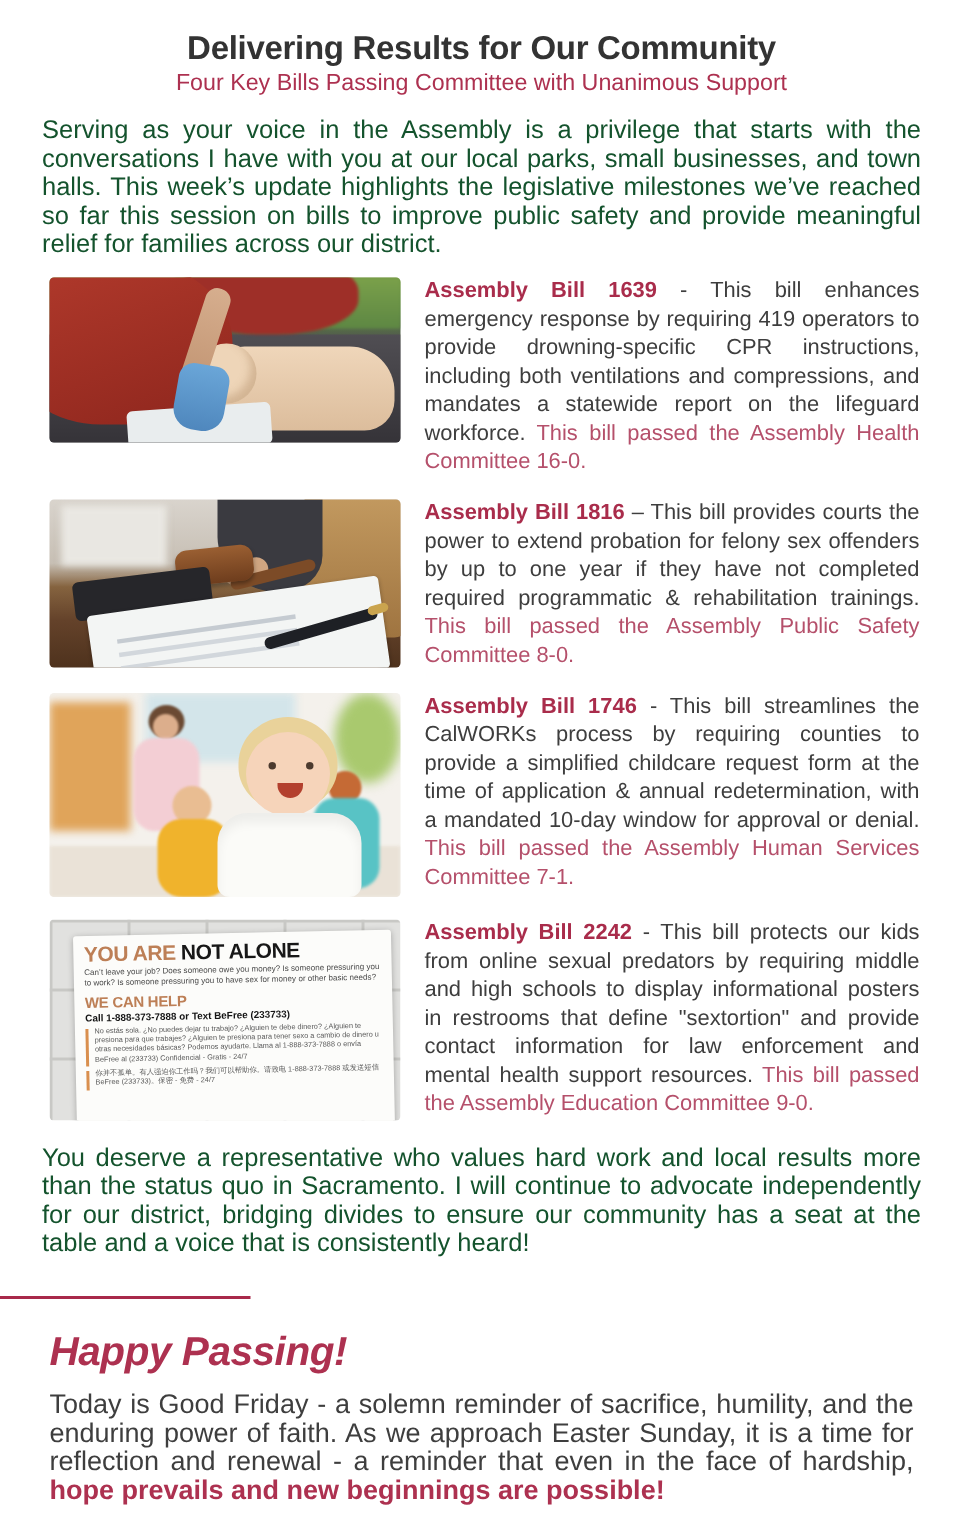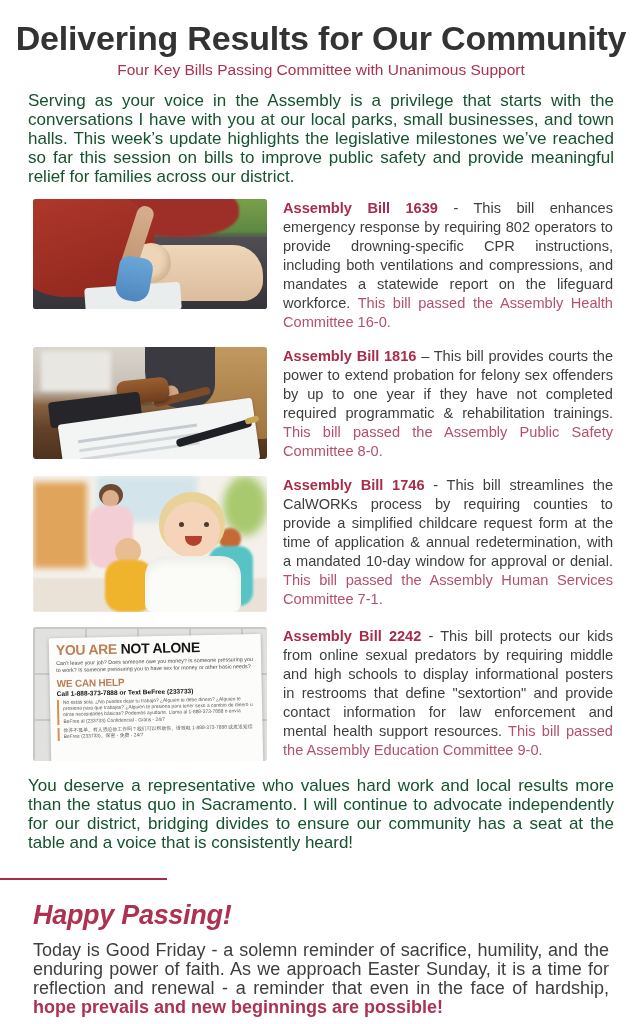--- a/index.html
+++ b/index.html
@@ -2,21 +2,21 @@
 <html><head>
 <meta charset="utf-8">
 <style>
   * { margin:0; padding:0; box-sizing:border-box; }
   html,body { background:#ffffff; }
   body { font-family:"Liberation Sans","DejaVu Sans",sans-serif; }
   .page { position:relative; width:642px; height:1024px; margin:0 auto; background:#ffffff; overflow:hidden; }
 
   
   .header { padding-top:19px; text-align:center; }
-  .title { font-size:34px; font-weight:700; color:#333333; letter-spacing:-0.2px; line-height:1.15; }
+  .title { font-size:22px; font-weight:700; color:#333333; letter-spacing:-0.2px; line-height:1.15; }
   .subtitle { margin-top:3px; font-size:15.5px; color:#AD3150; font-weight:500; }
 
   
   .para { padding:0 28px; font-size:17px; line-height:19px; color:#14532d; text-align:justify; }
   .intro { margin-top:12px; }
   .closing { }
 
   
   .rows { margin-top:13px; }
   .bill-row { display:flex; gap:16px; padding:0 29px 0 33px; margin-bottom:15px; align-items:flex-start; }
@@ -118,21 +118,21 @@
         <div class="cpr-mat"></div>
         <div class="cpr-bag"></div>
         <div class="cpr-jacket"></div>
         <div class="cpr-manny-body"></div>
         <div class="cpr-manny-head"></div>
         <div class="cpr-arm"></div>
         <div class="cpr-pad"></div>
         <div class="cpr-glove"></div>
       </div>
       <p class="bill-text">
-        <span class="bill-name">Assembly Bill 1639</span><span> - This bill enhances emergency response by requiring 802 operators to provide drowning-specific CPR instructions, including both ventilations and compressions, and mandates a statewide report on the lifeguard workforce. </span><span class="bill-result">This bill passed the Assembly Health Committee 16-0.</span>
+        <span class="bill-name">Assembly Bill 1639</span><span> - This bill enhances emergency response by requiring 419 operators to provide drowning-specific CPR instructions, including both ventilations and compressions, and mandates a statewide report on the lifeguard workforce. </span><span class="bill-result">This bill passed the Assembly Health Committee 16-0.</span>
       </p>
     </div>
 
     <div class="bill-row">
       <div class="photo ph-legal">
         <div class="lg-window"></div>
         <div class="lg-plant"></div>
         <div class="lg-chair"></div>
         <div class="lg-person"></div>
         <div class="lg-hand"></div>

